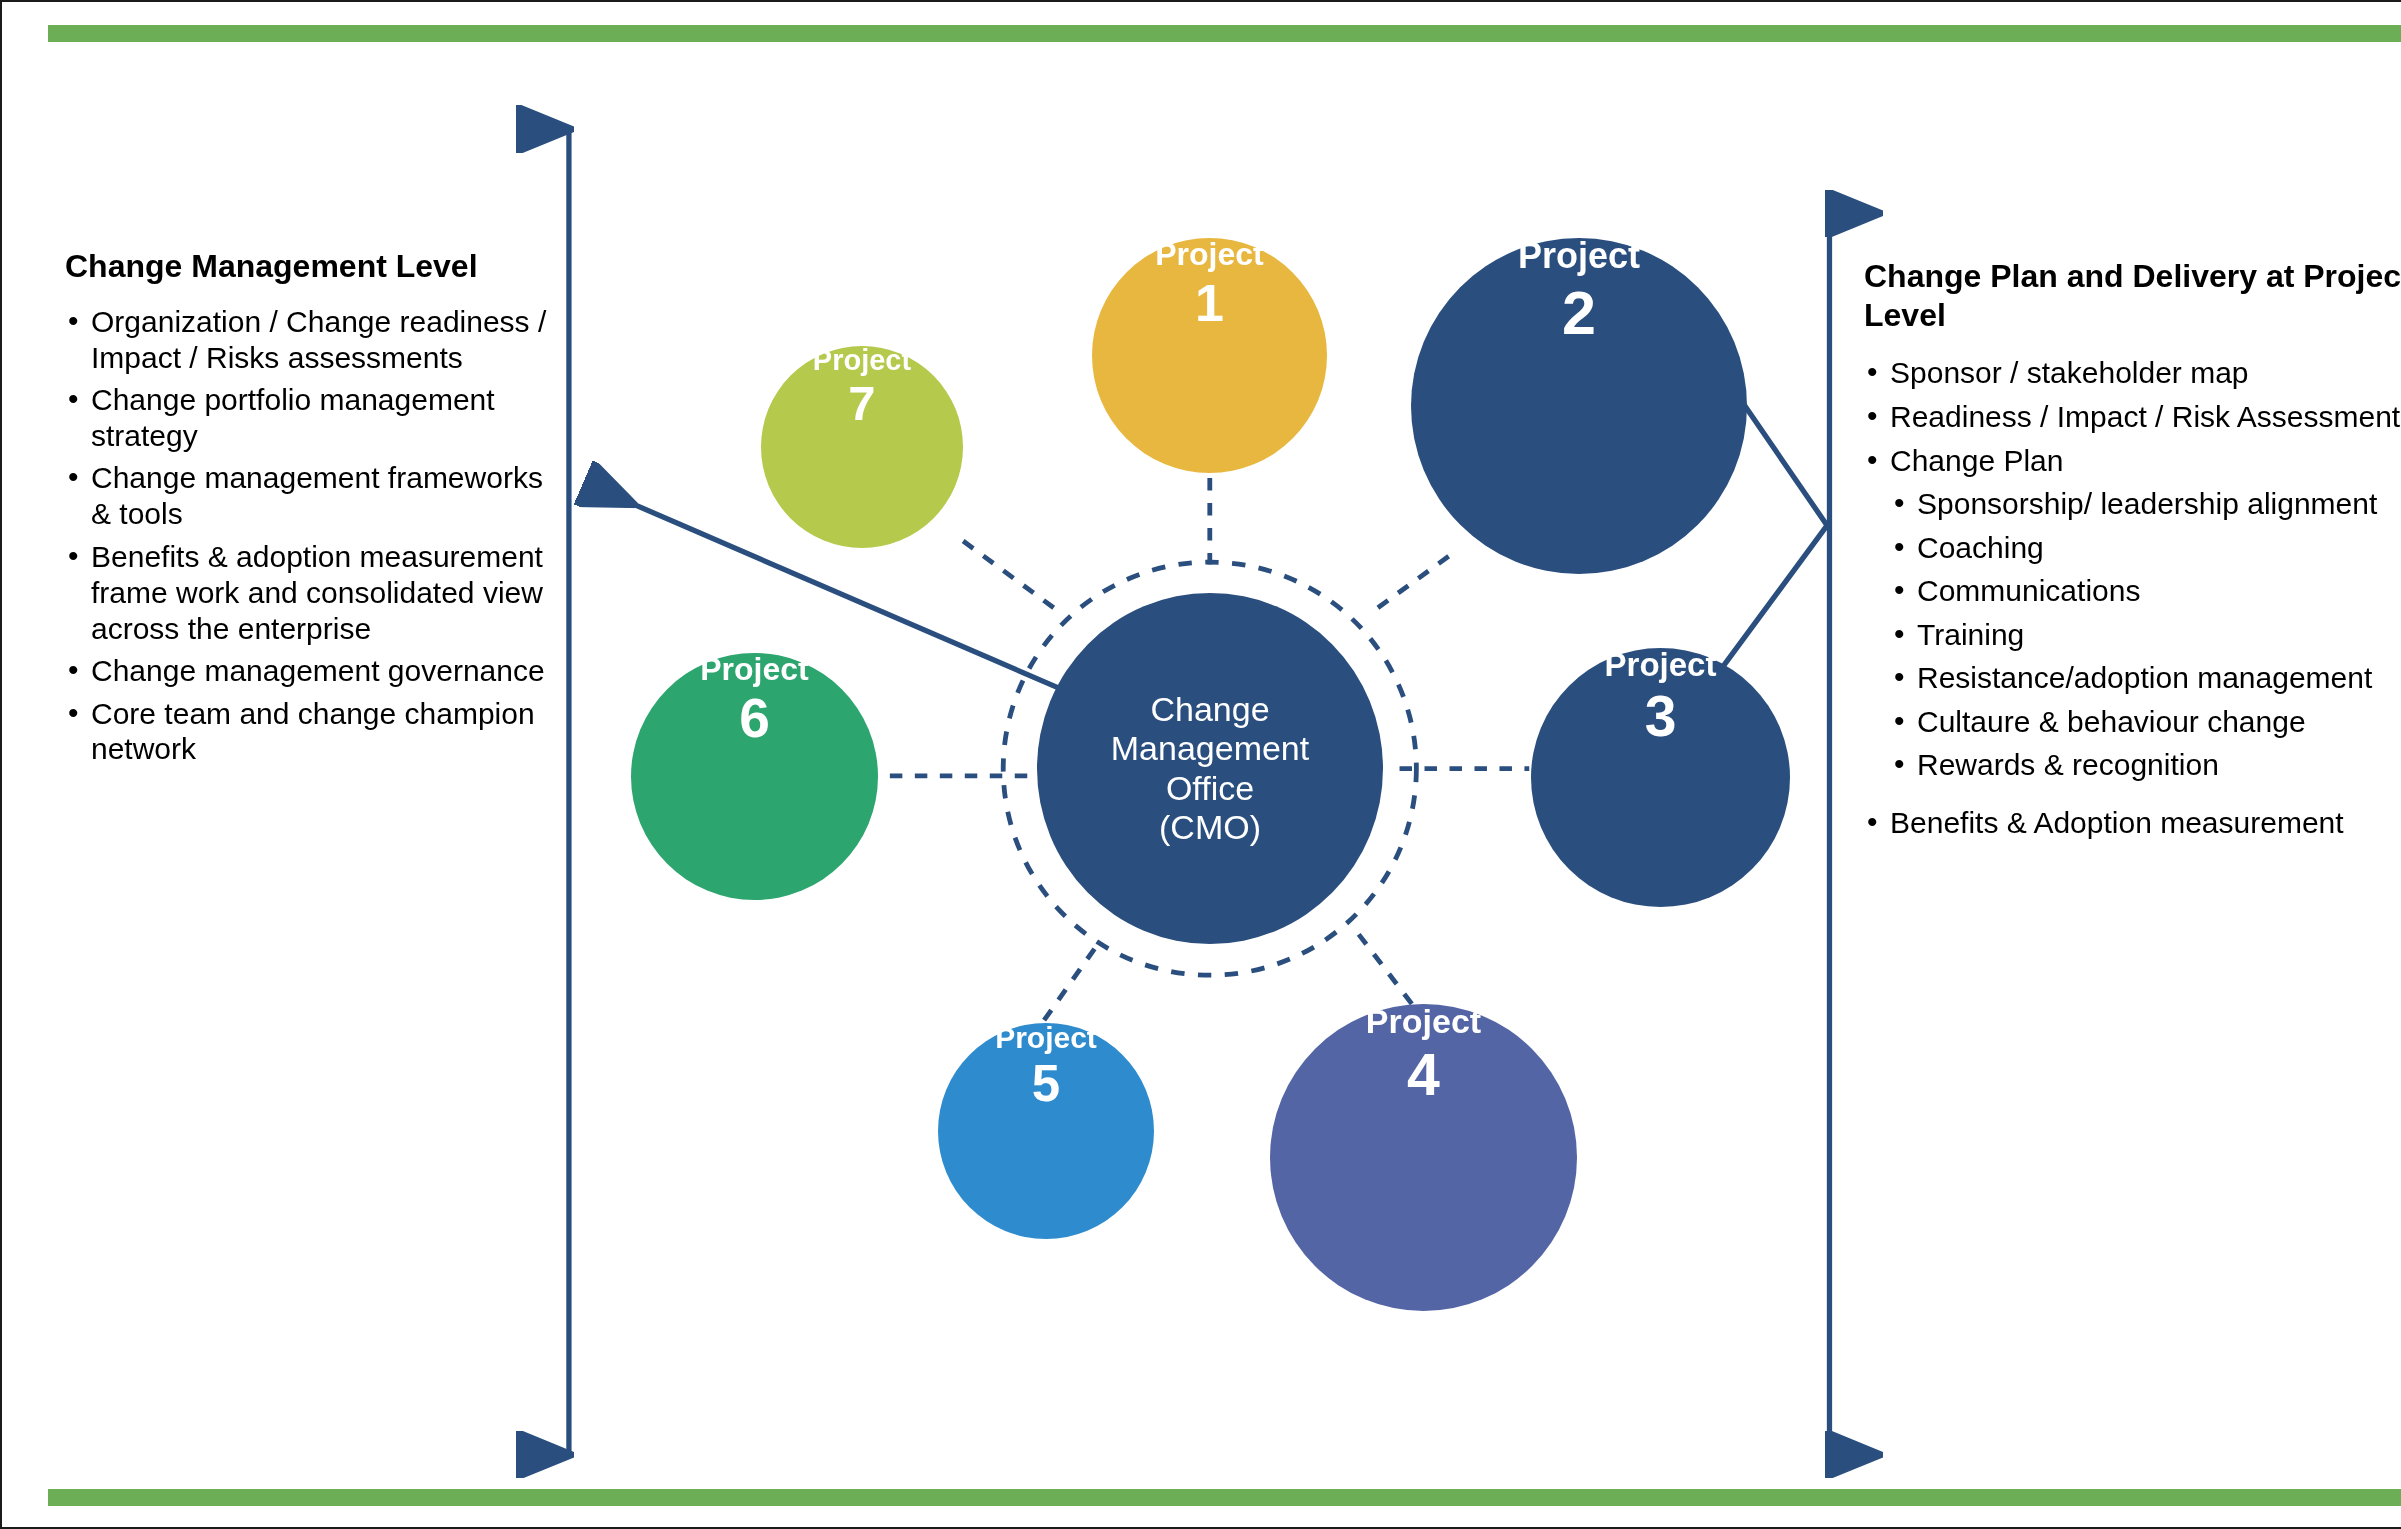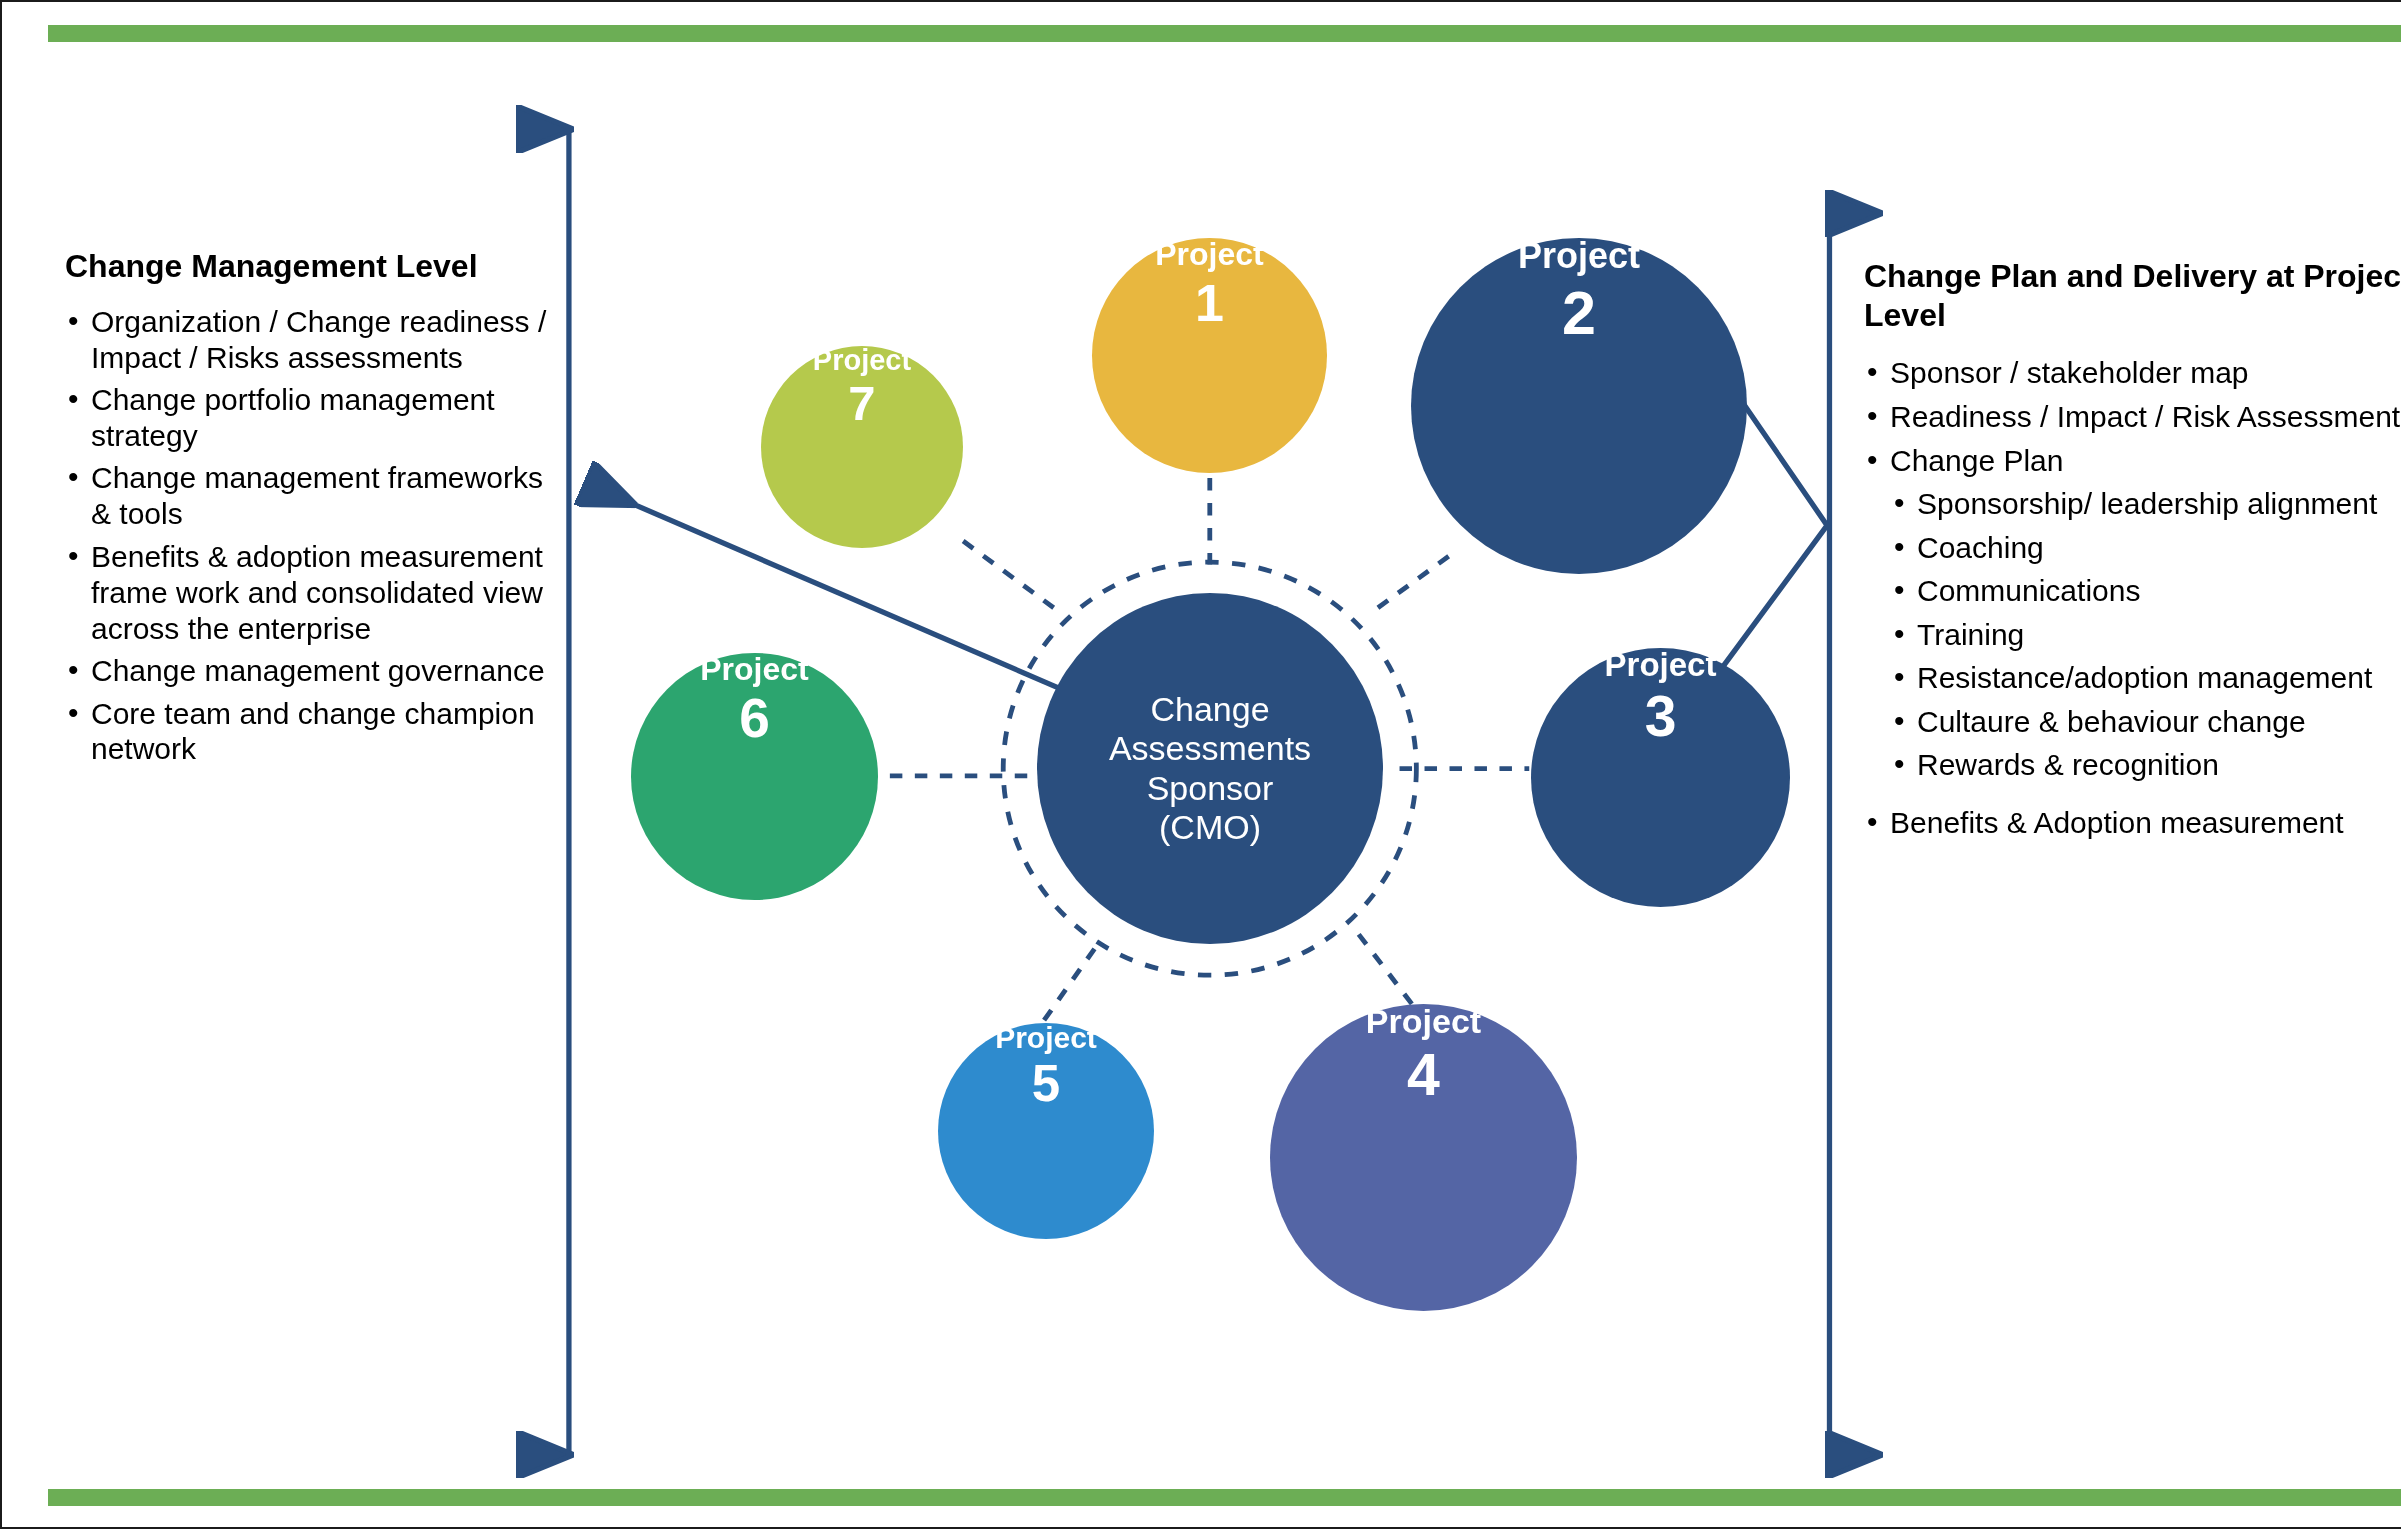--- a/index.html
+++ b/index.html
@@ -175,22 +175,22 @@
         <line x1="1125" y1="1590" x2="1005" y2="1760"></line>
         <line x1="985" y1="1230" x2="680" y2="1230"></line>
         <line x1="1040" y1="880" x2="850" y2="740"></line>
       </g>
       <circle cx="1365" cy="1215" r="430" stroke="#2A4E7E" stroke-width="10" fill="none" stroke-dasharray="28 28"></circle>
     </svg>
 
     <div class="hub" style="left:483px;top:408px;width:346px;height:351px;">
       <div>
         <div>Change</div>
-        <div>Assessments</div>
-        <div>Sponsor</div>
+        <div>Management</div>
+        <div>Office</div>
         <div>(CMO)</div>
       </div>
     </div>
 
     <div class="node" style="left:538px;top:53px;width:235px;height:235px;background:#E8B73F;">
       <span class="lbl" style="font-size:32px;">Project</span>
       <span class="num" style="font-size:52px;margin-top:6.7px;">1</span>
     </div>
 
     <div class="node" style="left:857px;top:53px;width:336px;height:336px;background:#2A4E7E;">

